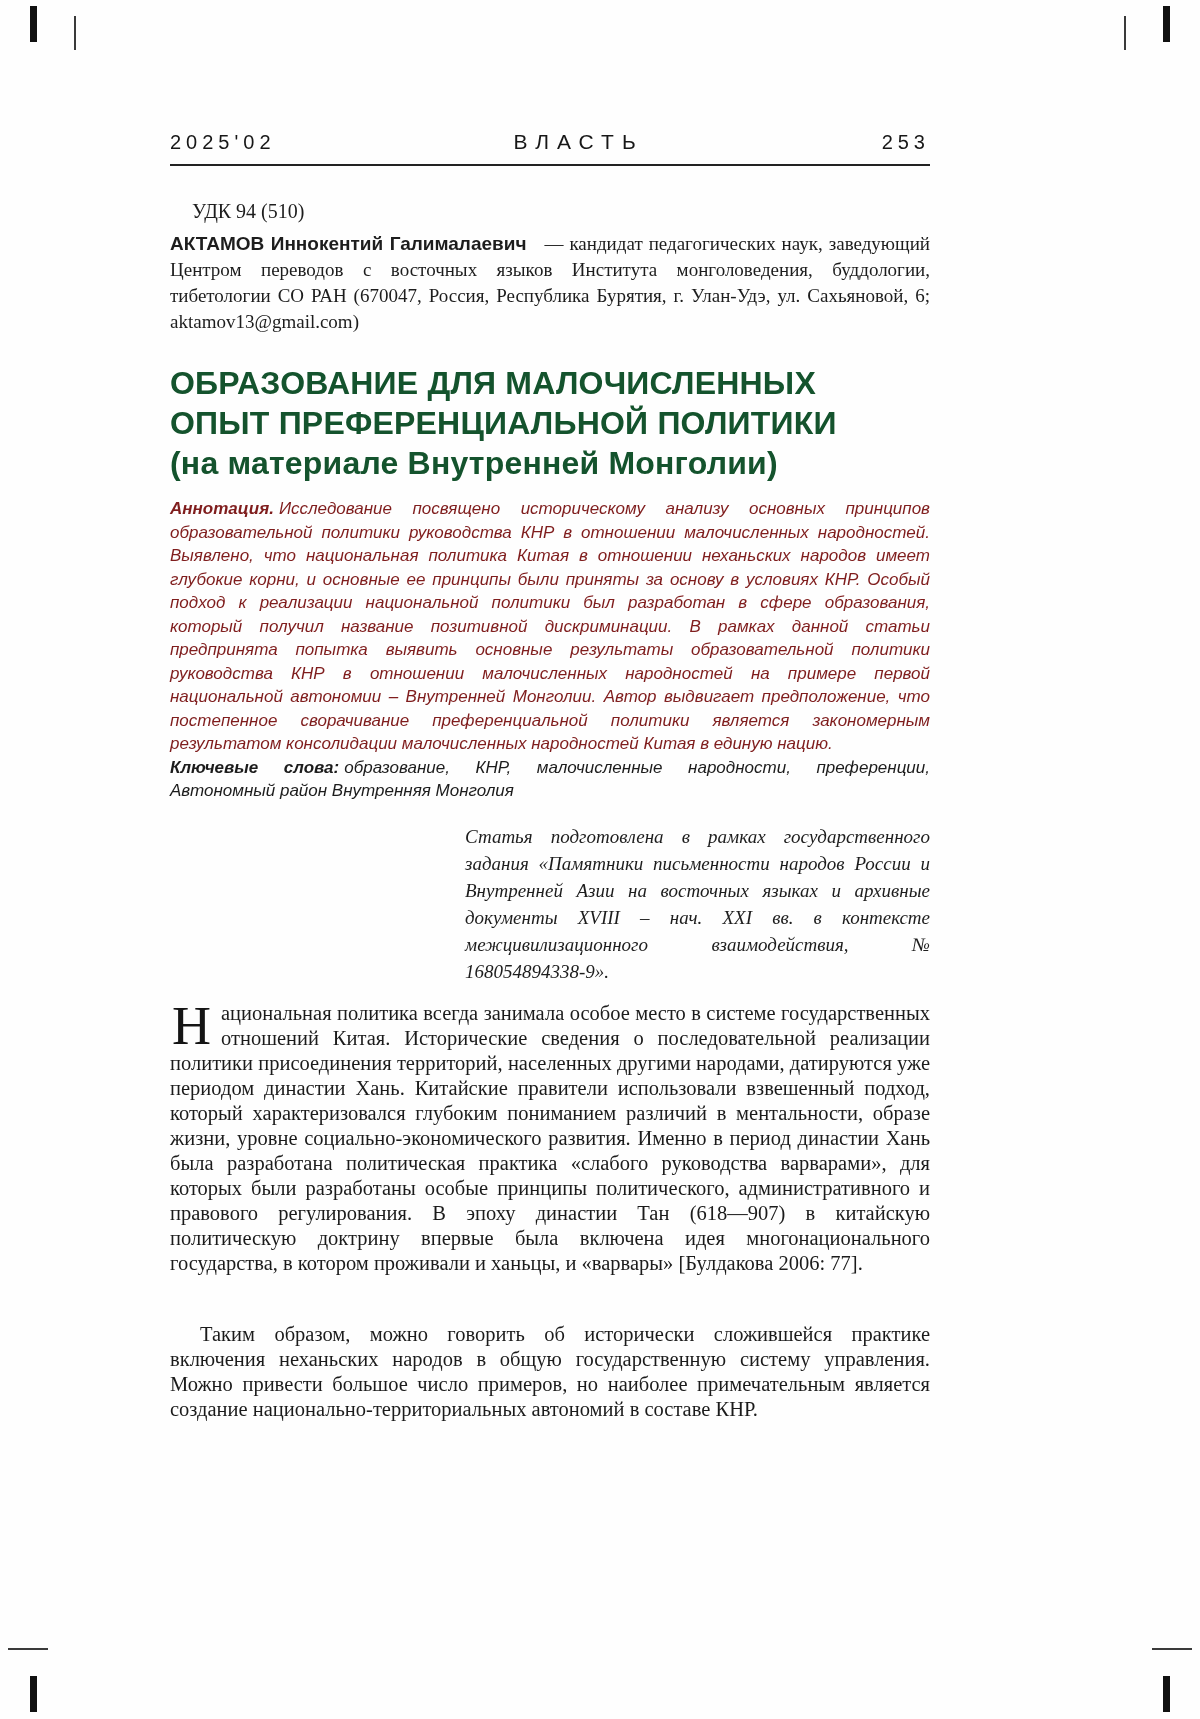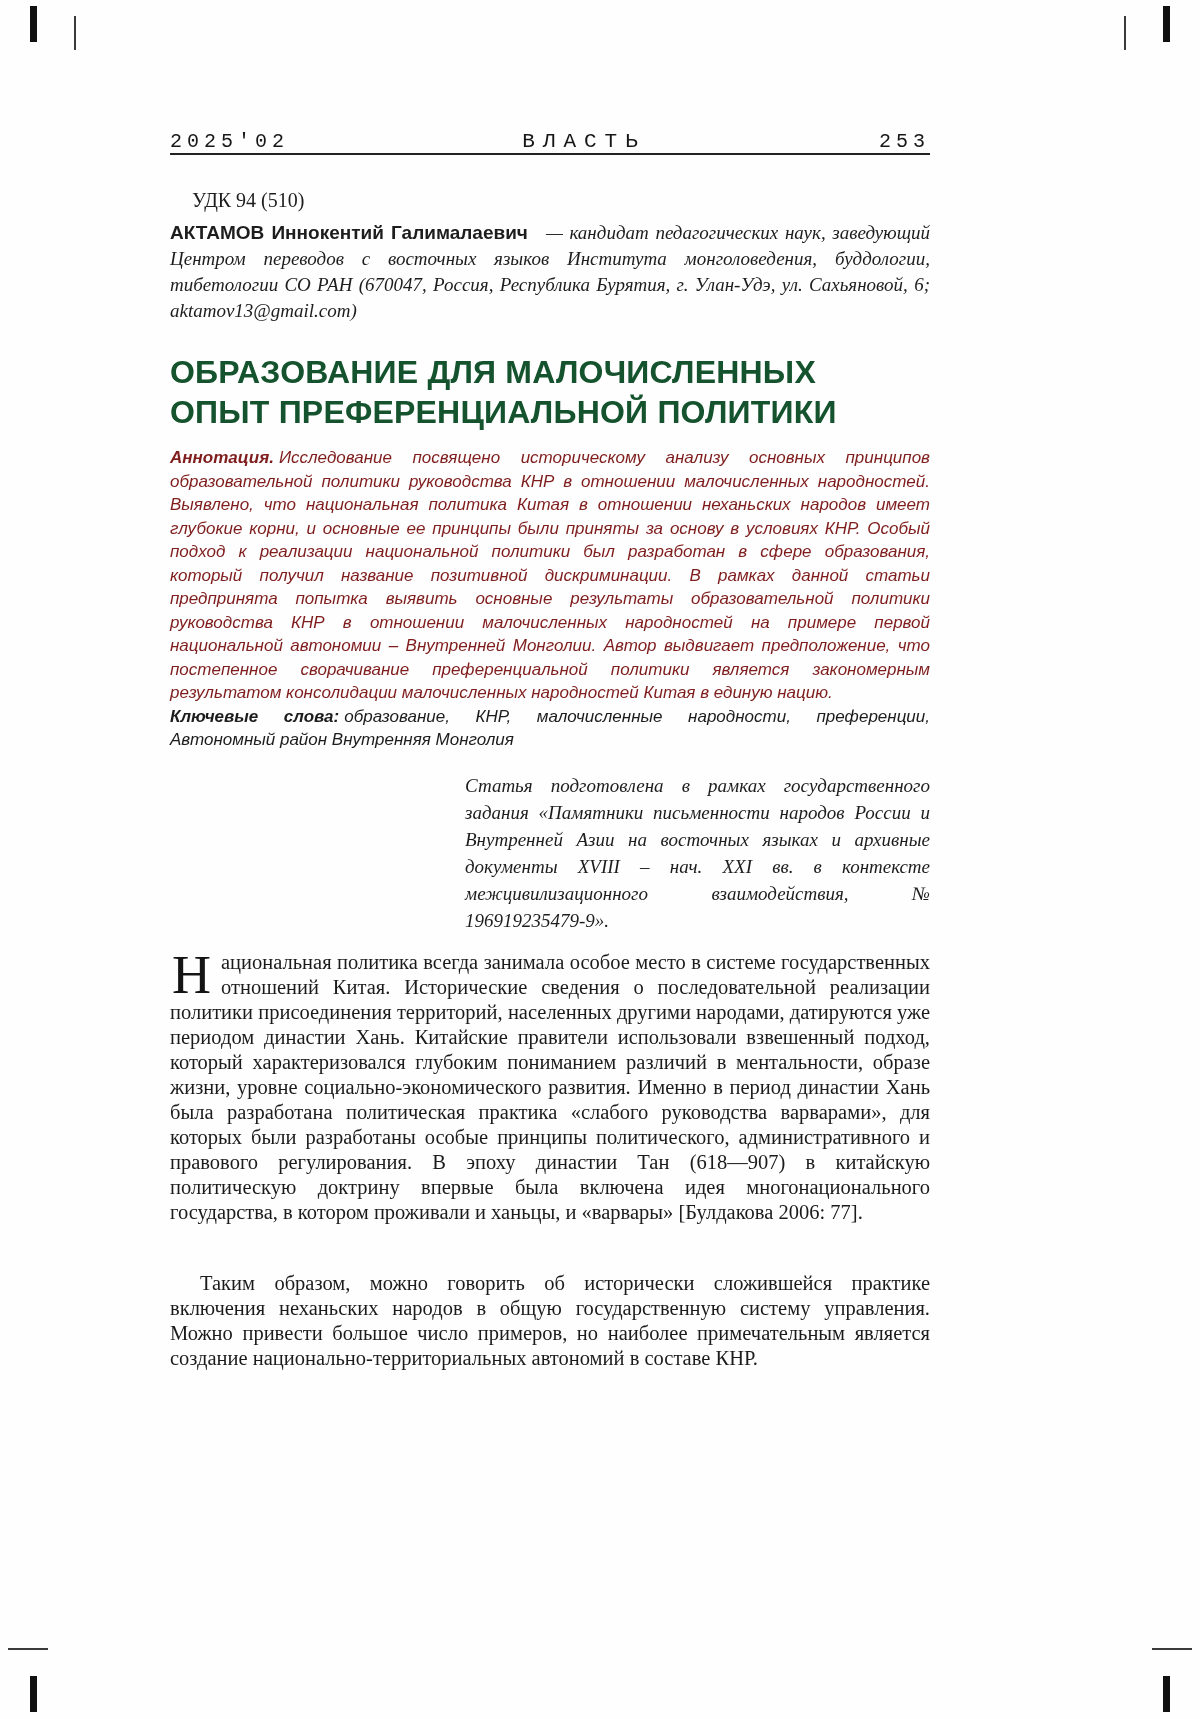--- a/index.html
+++ b/index.html
@@ -23,22 +23,23 @@
     left: 170px;
     top: 130px;
     width: 760px;
   }
 
   
   .running-header {
     display: flex;
     justify-content: space-between;
     align-items: baseline;
-    font-family: Liberation Mono, monospace;
+    font-family: Liberation Sans, sans-serif;
     font-size: 20px;
+    padding-bottom: 10px;
     border-bottom: 2px solid #222;
     color: #171717;
   }
   .hdr-issue { letter-spacing: 5px; }
   .hdr-journal { letter-spacing: 8px; font-size: 21px; }
   .hdr-page { letter-spacing: 5px; }
 
   .udc {
     margin-top: 34px;
     padding-left: 22px;
@@ -52,21 +53,20 @@
     line-height: 26px;
   }
   .author-name {
     font-family: "Liberation Sans", sans-serif;
     font-weight: 700;
     font-size: 19px;
     font-style: normal;
     margin-right: 18px;
   }
   .author-affiliation {
-    font-style: italic;
   }
 
   .article-title {
     margin-top: 28px;
     font-family: "Liberation Sans", sans-serif;
     font-weight: 700;
     font-size: 32px;
     line-height: 40px;
     letter-spacing: 0.2px;
     color: #14532d;
@@ -146,27 +146,28 @@
       <span class="hdr-page">253</span>
     </div>
 
     <div class="udc">УДК 94 (510)</div>
 
     <p class="author-block"><span class="author-name">АКТАМОВ Иннокентий Галималаевич</span><span class="author-affiliation">— кандидат педагогических наук, заведующий Центром переводов с восточных языков Института монголоведения, буддологии, тибетологии СО РАН (670047, Россия, Республика Бурятия, г. Улан-Удэ, ул. Сахьяновой, 6; aktamov13@gmail.com)</span></p>
 
     <h1 class="article-title">
       <span class="title-line">ОБРАЗОВАНИЕ ДЛЯ МАЛОЧИСЛЕННЫХ</span>
       <span class="title-line">ОПЫТ ПРЕФЕРЕНЦИАЛЬНОЙ ПОЛИТИКИ</span>
+      <span class="title-line">(на материале Внутренней Монголии)</span>
     </h1>
 
     <p class="abstract"><span class="abstract-label">Аннотация.</span><span>Исследование посвящено историческому анализу основных принципов образовательной политики руководства КНР в отношении малочисленных народностей. Выявлено, что национальная политика Китая в отношении неханьских народов имеет глубокие корни, и основные ее принципы были приняты за основу в условиях КНР. Особый подход к реализации национальной политики был разработан в сфере образования, который получил название позитивной дискриминации. В рамках данной статьи предпринята попытка выявить основные результаты образовательной политики руководства КНР в отношении малочисленных народностей на примере первой национальной автономии – Внутренней Монголии. Автор выдвигает предположение, что постепенное сворачивание преференциальной политики является закономерным результатом консолидации малочисленных народностей Китая в единую нацию.</span></p>
 
     <p class="keywords"><span class="keywords-label">Ключевые слова:</span><span>образование, КНР, малочисленные народности, преференции, Автономный район Внутренняя Монголия</span></p>
 
-    <p class="funding-note">Статья подготовлена в рамках государственного задания «Памятники письменности народов России и Внутренней Азии на восточных языках и архивные документы XVIII – нач. XXI вв. в контексте межцивилизационного взаимодействия, № 196919235479-9».</p>
+    <p class="funding-note">Статья подготовлена в рамках государственного задания «Памятники письменности народов России и Внутренней Азии на восточных языках и архивные документы XVIII – нач. XXI вв. в контексте межцивилизационного взаимодействия, № 168054894338-9».</p>
 
     <div class="article-body">
       <p><span class="drop-cap">Н</span><span>ациональная политика всегда занимала особое место в системе государственных отношений Китая. Исторические сведения о последовательной реализации политики присоединения территорий, населенных другими народами, датируются уже периодом династии Хань. Китайские правители использовали взвешенный подход, который характеризовался глубоким пониманием различий в ментальности, образе жизни, уровне социально-экономического развития. Именно в период династии Хань была разработана политическая практика «слабого руководства варварами», для которых были разработаны особые принципы политического, административного и правового регулирования. В эпоху династии Тан (618—907) в китайскую политическую доктрину впервые была включена идея многонационального государства, в котором проживали и ханьцы, и «варвары» [Булдакова 2006: 77].</span></p>
       <p class="body-indent">Таким образом, можно говорить об исторически сложившейся практике включения неханьских народов в общую государственную систему управления. Можно привести большое число примеров, но наиболее примечательным является создание национально-территориальных автономий в составе КНР.</p>
     </div>
 
   </div>
 </div>
 
 </body></html>

